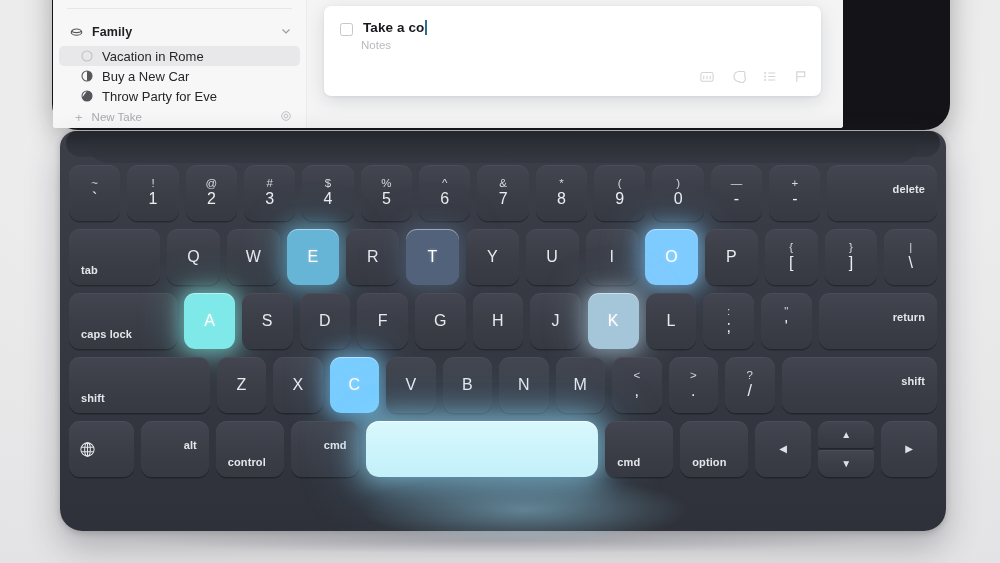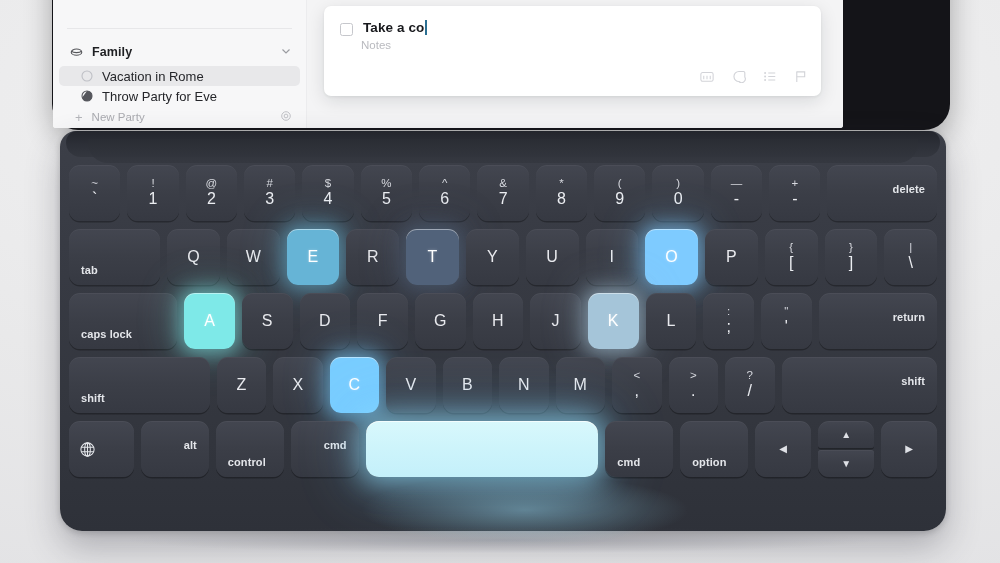--- a/index.html
+++ b/index.html
@@ -169,34 +169,43 @@
 
           <div class="sb-row sel">
             <span class="ring">
               <svg width="12" height="12" viewBox="0 0 12 12">
                   <circle cx="6" cy="6" r="5" fill="none" stroke="#bfc0c6" stroke-width="1.1"></circle>
                 </svg>
             </span>
             <span>Vacation in Rome</span>
           </div>
 
+          <div class="sb-row">
+            <span class="ring">
+              <svg width="12" height="12" viewBox="0 0 12 12">
+                <circle cx="6" cy="6" r="5" fill="none" stroke="#55565c" stroke-width="1.1"></circle>
+                <path d="M6 1 A5 5 0 0 1 6 11 Z" fill="#55565c"></path>
+              </svg>
+            </span>
+            <span>Buy a New Car</span>
+          </div>
 
           <div class="sb-row">
             <span class="ring">
               <svg width="12" height="12" viewBox="0 0 12 12">
                 <circle cx="6" cy="6" r="5" fill="none" stroke="#55565c" stroke-width="1.1"></circle>
                 <path d="M6 1 A5 5 0 1 1 1.2 7.4 Z" fill="#55565c"></path>
               </svg>
             </span>
             <span>Throw Party for Eve</span>
           </div>
 
           <div class="sb-newlist">
             <span class="plus">+</span>
-            <span>New Party</span>
+            <span>New Take</span>
             <span class="gear">
               <svg width="12" height="12" viewBox="0 0 14 14" fill="none" stroke="currentColor" stroke-width="1.1">
                 <circle cx="7" cy="7" r="2.2"></circle>
                   <circle cx="7" cy="7" r="5"></circle>
               </svg>
             </span>
           </div>
         </div>
       </div>
 

